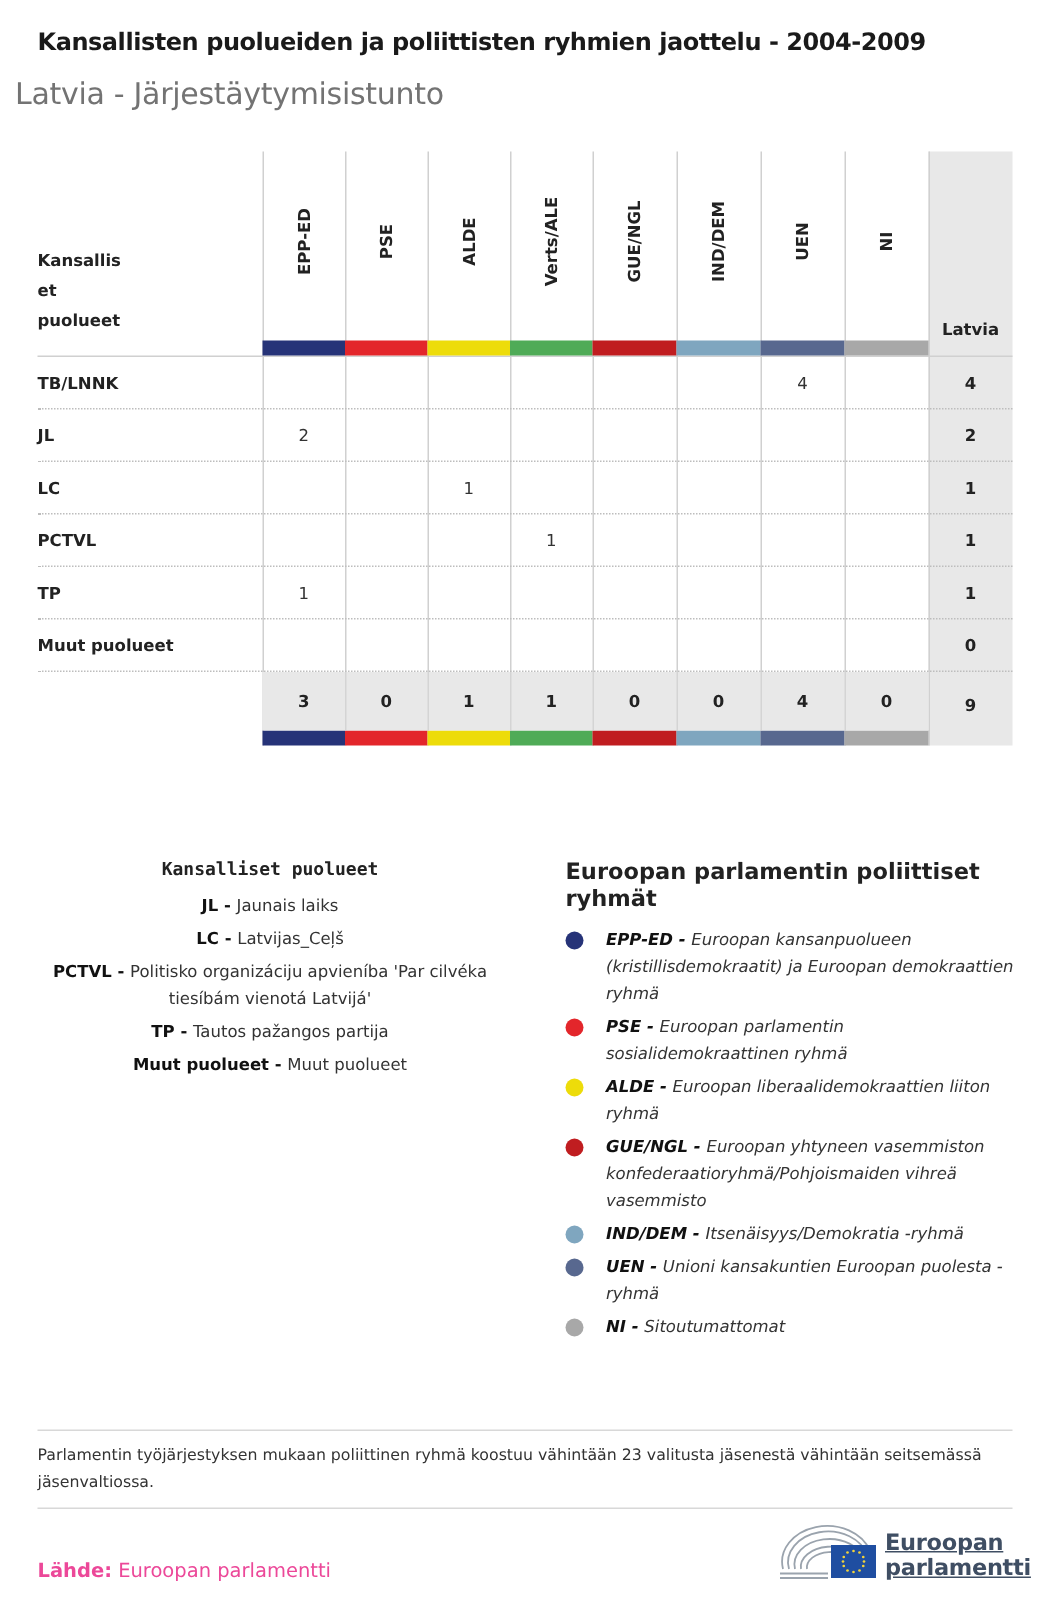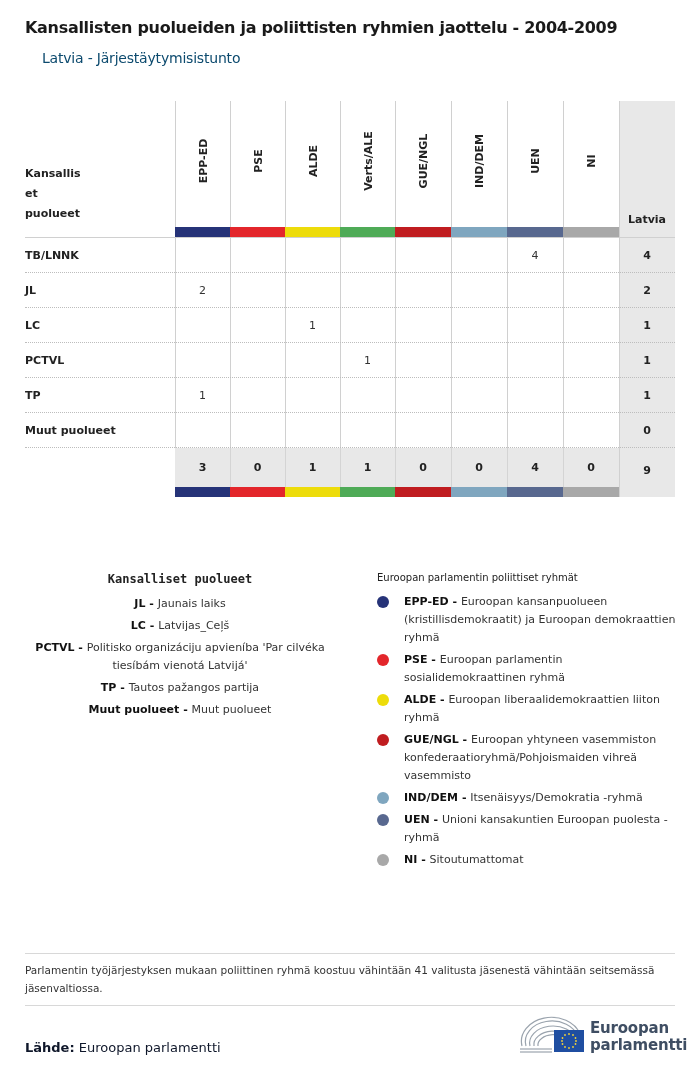--- a/index.html
+++ b/index.html
@@ -1,18 +1,18 @@
 <!DOCTYPE html>
 <html><head>
 <meta charset="utf-8">
 <style>
   * { box-sizing: border-box; margin: 0; padding: 0; }
   body { width: 700px; height: 1074px; background: #fff; font-family: "DejaVu Sans", sans-serif; color: #222; position: relative; overflow: hidden; }
   .title { position: absolute; left: 25px; top: 18px; font-size: 16px; font-weight: bold; letter-spacing: -0.3px; color: #1a1a1a; }
-  .subtitle { position: absolute; left: 42px; top: 50px; font-size: 14px; color: #0c4a6e; letter-spacing: -0.2px; }
+  .subtitle { position: absolute; left: 10px; top: 50px; font-size: 20px; color: #737373; letter-spacing: -0.2px; }
 
   .table { position: absolute; left: 25px; top: 101px; width: 650px; }
   .vline { position: absolute; top: 0; width: 1px; background: #d0d0d0; }
   .paikat-bg { position: absolute; left: 594px; top: 0; width: 56px; height: 396px; background: #e8e8e8; }
   .col-head { position: absolute; top: 0; height: 126px; }
   .col-head span { position: absolute; left: 50%; top: 60px; transform: translate(-50%, -50%) rotate(-90deg); font-size: 11px; font-weight: bold; white-space: nowrap; color: #222; }
   .row-head-label { position: absolute; left: 0; top: 63px; font-size: 11px; font-weight: bold; line-height: 20px; color: #222; }
   .paikat-label { position: absolute; left: 594px; width: 56px; top: 112px; text-align: center; font-size: 11px; font-weight: bold; }
   .bar { position: absolute; height: 10px; }
   .hline-solid { position: absolute; left: 0; width: 650px; height: 1px; background: #d0d0d0; }
@@ -23,32 +23,32 @@
   .totals-bg { position: absolute; left: 150px; top: 347px; width: 444px; height: 39px; background: #e8e8e8; }
   .tot { position: absolute; top: 347px; line-height: 39px; text-align: center; font-size: 11px; font-weight: bold; }
   .grand { position: absolute; left: 594px; width: 56px; top: 352px; line-height: 36px; text-align: center; font-size: 11px; font-weight: bold; }
 
   .legend-left { position: absolute; left: 25px; top: 572px; width: 310px; text-align: center; }
   .legend-left h3 { font-family: "DejaVu Sans Mono", monospace; font-size: 12px; font-weight: bold; margin-bottom: 9px; }
   .legend-left .item { font-size: 11px; line-height: 18px; margin-bottom: 4px; color: #333; }
   .legend-left .item b { color: #111; }
 
   .legend-right { position: absolute; left: 377px; top: 572px; width: 300px; }
-  .legend-right h3 { font-size: 10px; font-weight: normal; margin-bottom: 10px; }
-  .legend-right .item { position: relative; padding-left: 27px; font-size: 11px; line-height: 18px; margin-bottom: 4px; color: #333; }
+  .legend-right h3 { font-size: 15px; font-weight: bold; margin-bottom: 10px; }
+  .legend-right .item { position: relative; padding-left: 27px; font-size: 11px; line-height: 18px; margin-bottom: 4px; color: #333; font-style: italic; }
   .legend-right .item b { color: #111; }
   .legend-right .dot { position: absolute; left: 0; top: 3px; width: 12px; height: 12px; border-radius: 50%; }
 
   .note-top { position: absolute; left: 25px; top: 953px; width: 650px; height: 1px; background: #d8d8d8; }
   .note { position: absolute; left: 25px; top: 961px; width: 650px; font-size: 10.5px; line-height: 18px; color: #333; }
   .note-bot { position: absolute; left: 25px; top: 1005px; width: 650px; height: 1px; background: #d8d8d8; }
-  .source { position: absolute; left: 25px; top: 1040px; font-size: 13px; color: #0f172a; }
+  .source { position: absolute; left: 25px; top: 1040px; font-size: 13px; color: #ec4899; }
   .source b { font-weight: bold; }
   .logo { position: absolute; left: 518px; top: 1016px; width: 160px; height: 40px; }
-  .logo-text { position: absolute; left: 72px; top: 4px; font-size: 15px; line-height: 17px; color: #3f4e63; font-weight: bold; letter-spacing: -0.2px; }
+  .logo-text { position: absolute; left: 72px; top: 4px; font-size: 15px; line-height: 17px; color: #3f4e63; font-weight: bold; letter-spacing: -0.2px; text-decoration: underline; }
 </style>
 </head>
 <body>
 
 <div class="title">Kansallisten puolueiden ja poliittisten ryhmien jaottelu - 2004-2009</div>
 <div class="subtitle">Latvia - Järjestäytymisistunto</div>
 
 <div class="table" id="tbl">
   <div class="paikat-bg"></div>
   <div class="row-head-label">
@@ -216,21 +216,21 @@
       <div class="item"><span class="dot" style="background: rgb(227, 38, 43);"></span><b>PSE</b><b> - </b><span>Euroopan parlamentin sosialidemokraattinen ryhmä</span></div>
       <div class="item"><span class="dot" style="background: rgb(237, 220, 10);"></span><b>ALDE</b><b> - </b><span>Euroopan liberaalidemokraattien liiton ryhmä</span></div>
       <div class="item"><span class="dot" style="background: rgb(192, 29, 32);"></span><b>GUE/NGL</b><b> - </b><span>Euroopan yhtyneen vasemmiston konfederaatioryhmä/Pohjoismaiden vihreä vasemmisto</span></div>
       <div class="item"><span class="dot" style="background: rgb(127, 166, 191);"></span><b>IND/DEM</b><b> - </b><span>Itsenäisyys/Demokratia -ryhmä</span></div>
       <div class="item"><span class="dot" style="background: rgb(88, 104, 143);"></span><b>UEN</b><b> - </b><span>Unioni kansakuntien Euroopan puolesta -ryhmä</span></div>
       <div class="item"><span class="dot" style="background: rgb(168, 168, 168);"></span><b>NI</b><b> - </b><span>Sitoutumattomat</span></div>
     </div>
 </div>
 
 <div class="note-top"></div>
-<div class="note">Parlamentin työjärjestyksen mukaan poliittinen ryhmä koostuu vähintään 41 valitusta jäsenestä vähintään seitsemässä jäsenvaltiossa.</div>
+<div class="note">Parlamentin työjärjestyksen mukaan poliittinen ryhmä koostuu vähintään 23 valitusta jäsenestä vähintään seitsemässä jäsenvaltiossa.</div>
 <div class="note-bot"></div>
 <div class="source">
   <b>Lähde:</b>
   <span>Euroopan parlamentti</span>
 </div>
 
 <div class="logo">
   <svg width="68" height="40" viewBox="0 0 68 40">
     <g fill="none" stroke="#9aa3ad" stroke-width="1.2">
       <path d="M4 30 A30 24 0 0 1 62 18"></path>

